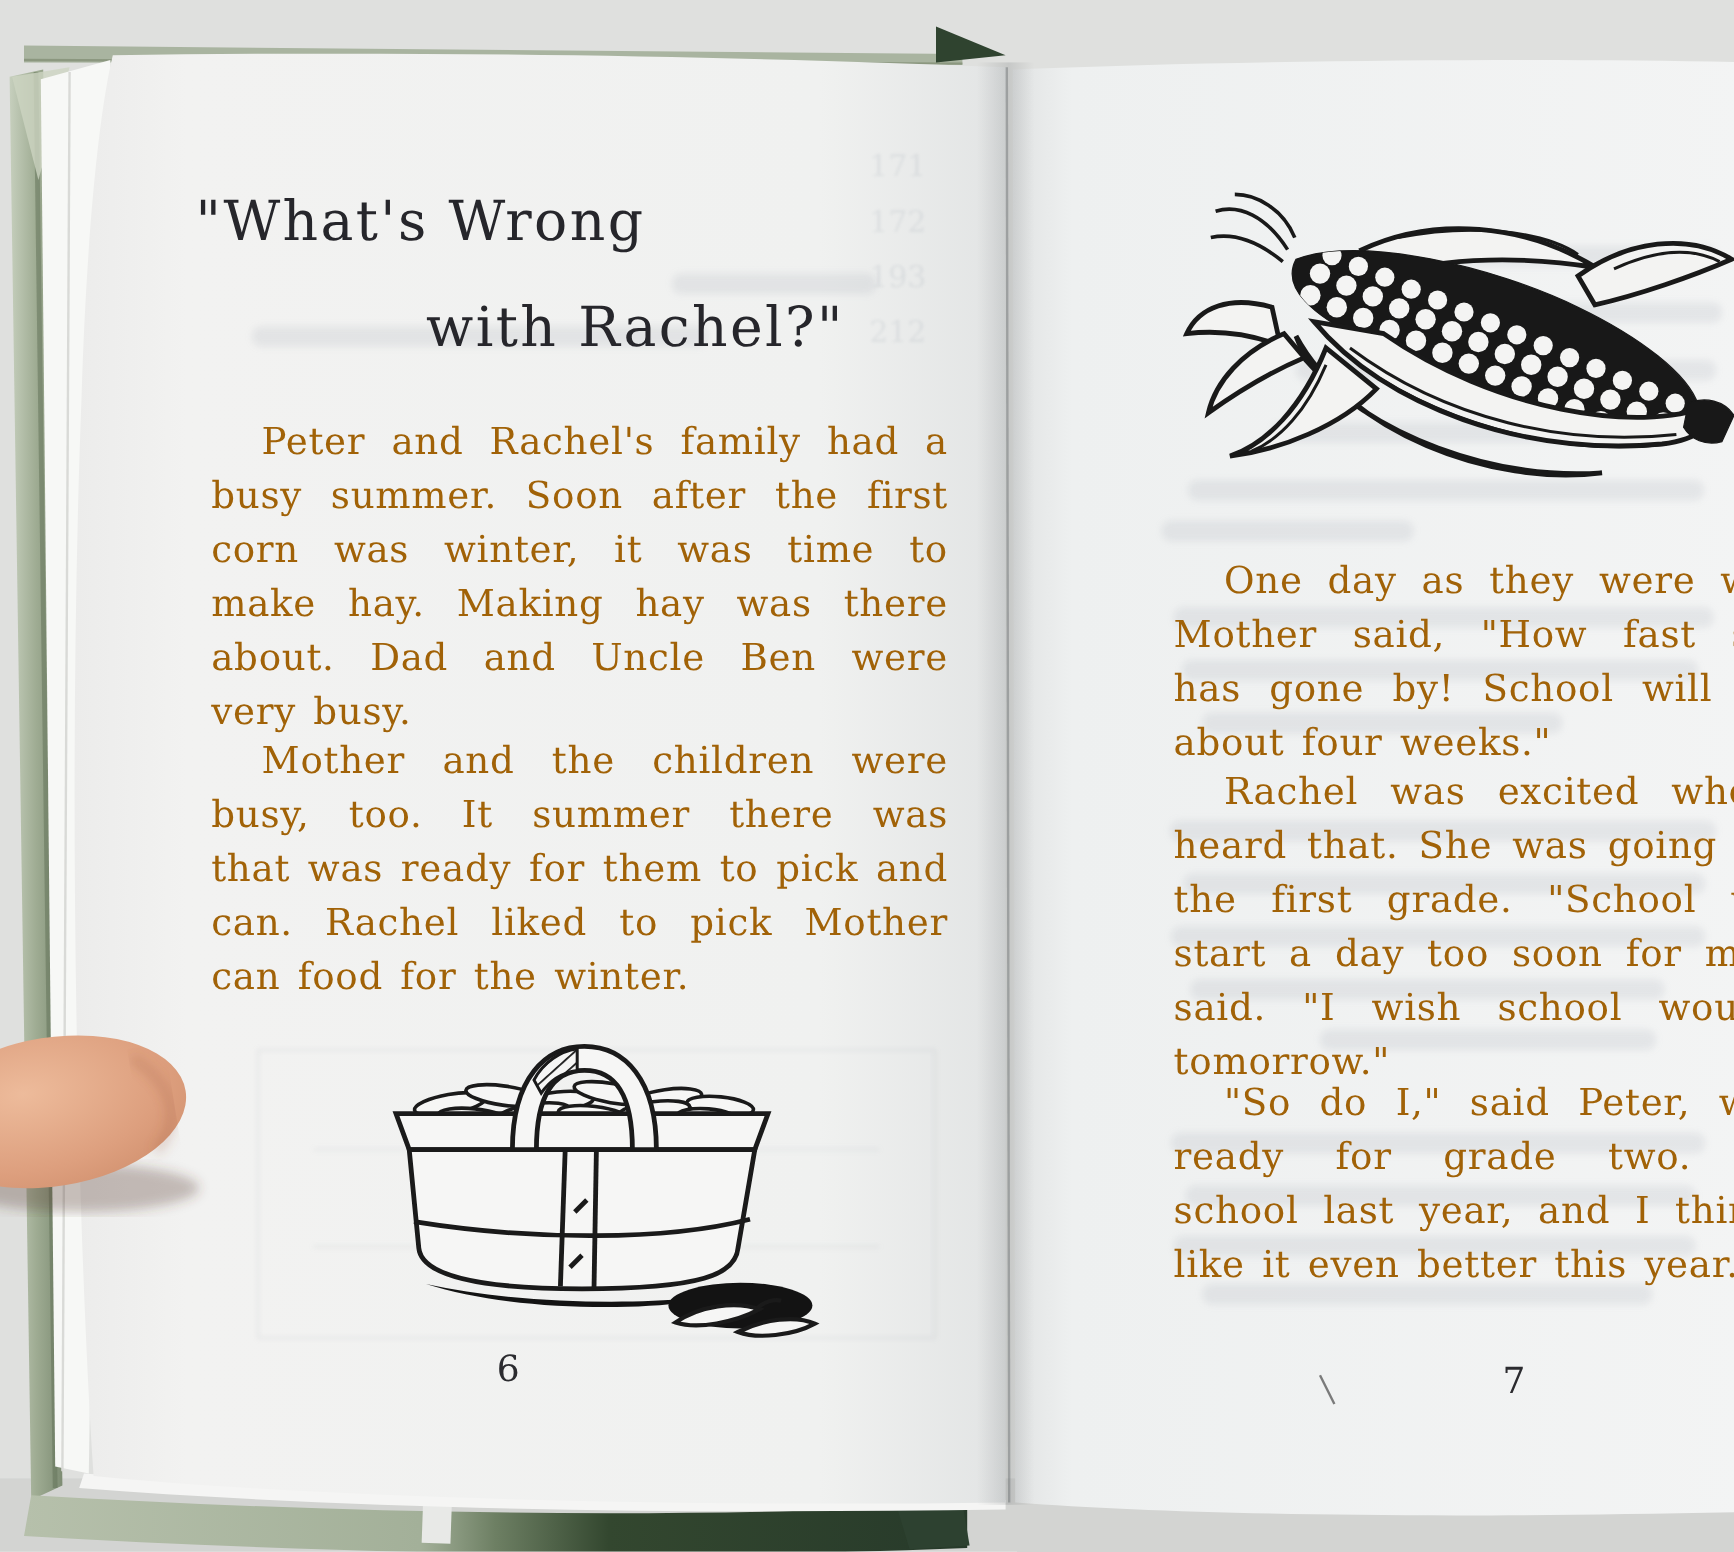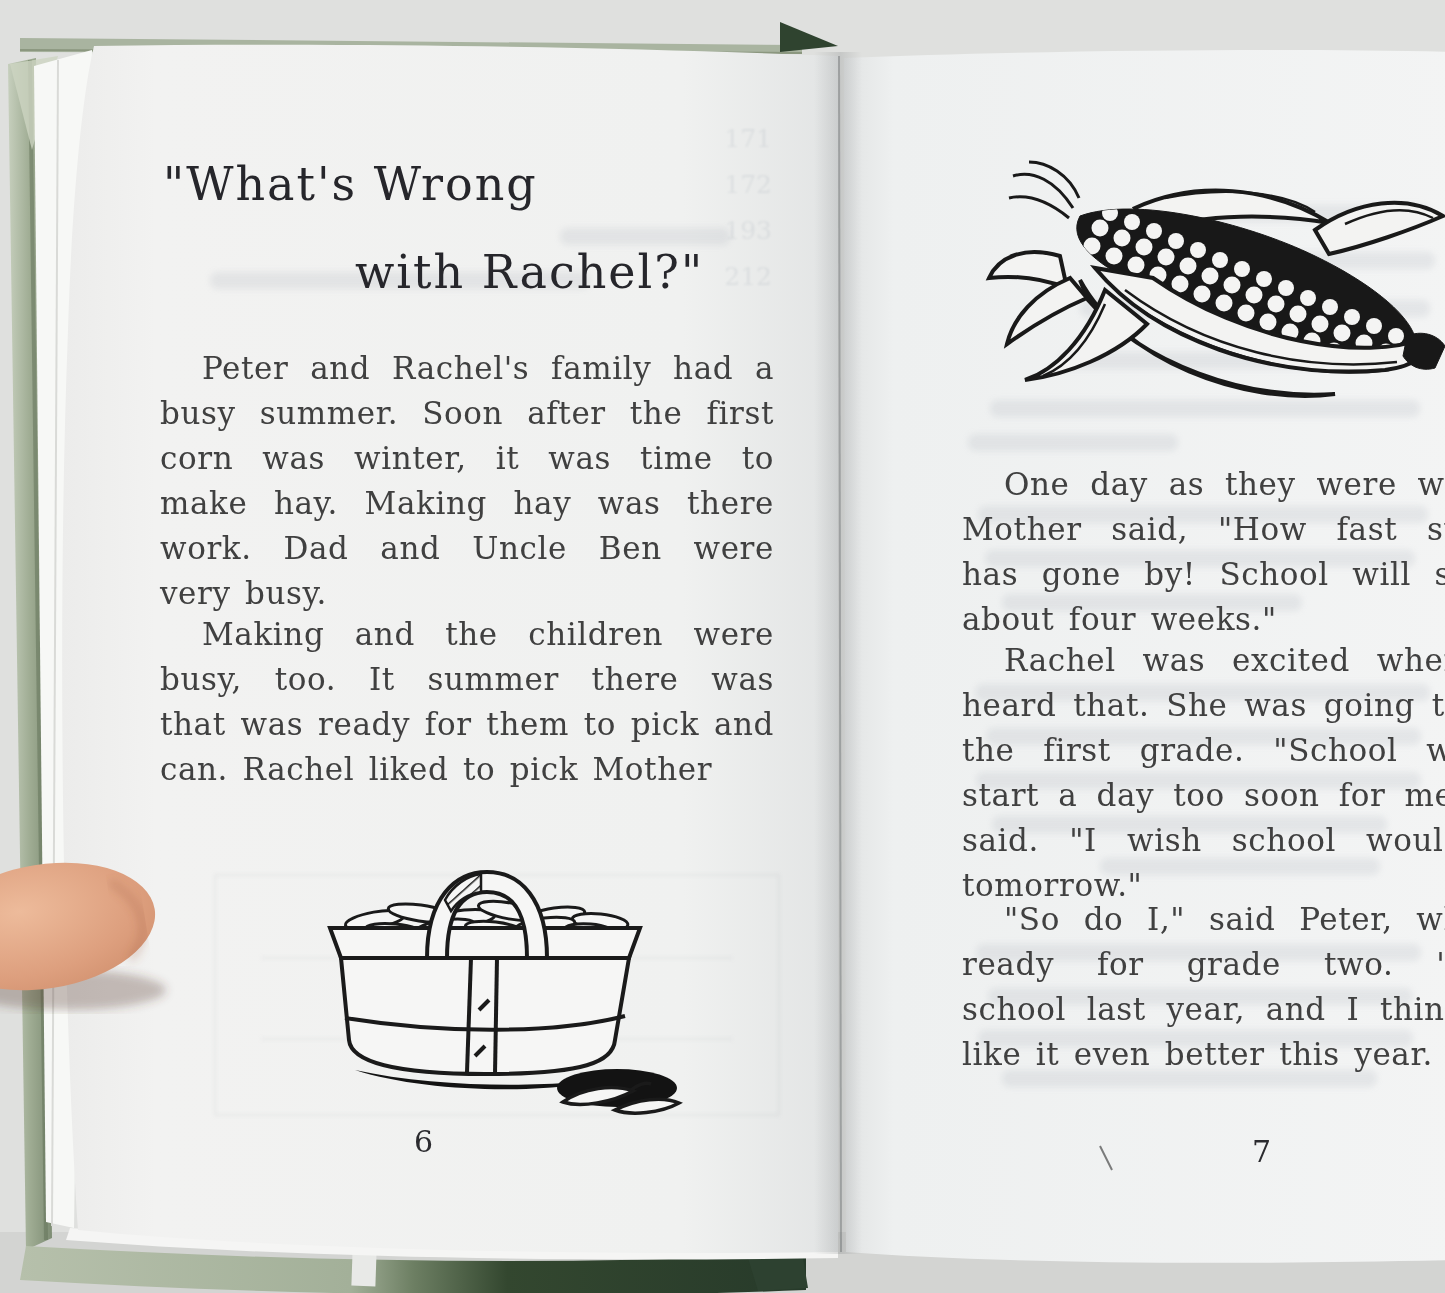--- a/index.html
+++ b/index.html
@@ -8,21 +8,21 @@
   .photo { position:absolute; left:0; top:0; width:1445px; height:1293px; }
   svg.bg { position:absolute; left:0; top:0; }
   .illus { position:absolute; }
 
   
   .title { position:absolute; left:163px; top:140px; width:620px;
            font-size:46px; line-height:88px; letter-spacing:2px; color:#26262b; }
   .title .tline:nth-child(2) { margin-left:192px; }
 
   .para { position:absolute; font-size:31px; line-height:45px;
-          letter-spacing:0.6px; word-spacing:4px; color:#404040; }
+          letter-spacing:0.6px; word-spacing:4px; color:#a16207;margin-left:16px; }
   .para .tline { text-align:justify; text-align-last:justify; }
   .para .tline:last-child { text-align-last:left; }
   .para .tline:first-child { text-indent:42px; }
 
   #lp1 { left:160px; top:346px; width:614px; }
   #lp2 { left:160px; top:612px; width:614px; }
   #rp1 { left:962px; top:462px; width:502px; }
   #rp2 { left:962px; top:638px; width:502px; }
   #rp3 { left:962px; top:897px; width:502px; }
 
@@ -153,28 +153,29 @@
 
   <div class="title">
       <div class="tline">"What's Wrong</div>
       <div class="tline">with Rachel?"</div>
     </div>
   <div class="para" id="lp1">
       <div class="tline">Peter and Rachel's family had a</div>
       <div class="tline">busy summer.  Soon after the first</div>
       <div class="tline">corn was winter, it was time to</div>
       <div class="tline">make hay.  Making hay was there</div>
-      <div class="tline">work.  Dad and Uncle Ben were</div>
+      <div class="tline">about.  Dad and Uncle Ben were</div>
       <div class="tline">very busy.</div>
     </div>
   <div class="para" id="lp2">
-      <div class="tline">Making and the children were</div>
+      <div class="tline">Mother and the children were</div>
       <div class="tline">busy, too.  It summer there was</div>
       <div class="tline">that was ready for them to pick and</div>
       <div class="tline">can.  Rachel liked to pick Mother</div>
+      <div class="tline">can food for the winter.</div>
     </div>
   <div class="pagenum" id="pn6">6</div>
 
   <div class="para" id="rp1">
       <div class="tline">One day as they were wo</div>
       <div class="tline">Mother said, "How fast su</div>
       <div class="tline">has gone by!  School will st</div>
       <div class="tline">about four weeks."</div>
     </div>
   <div class="para" id="rp2">

